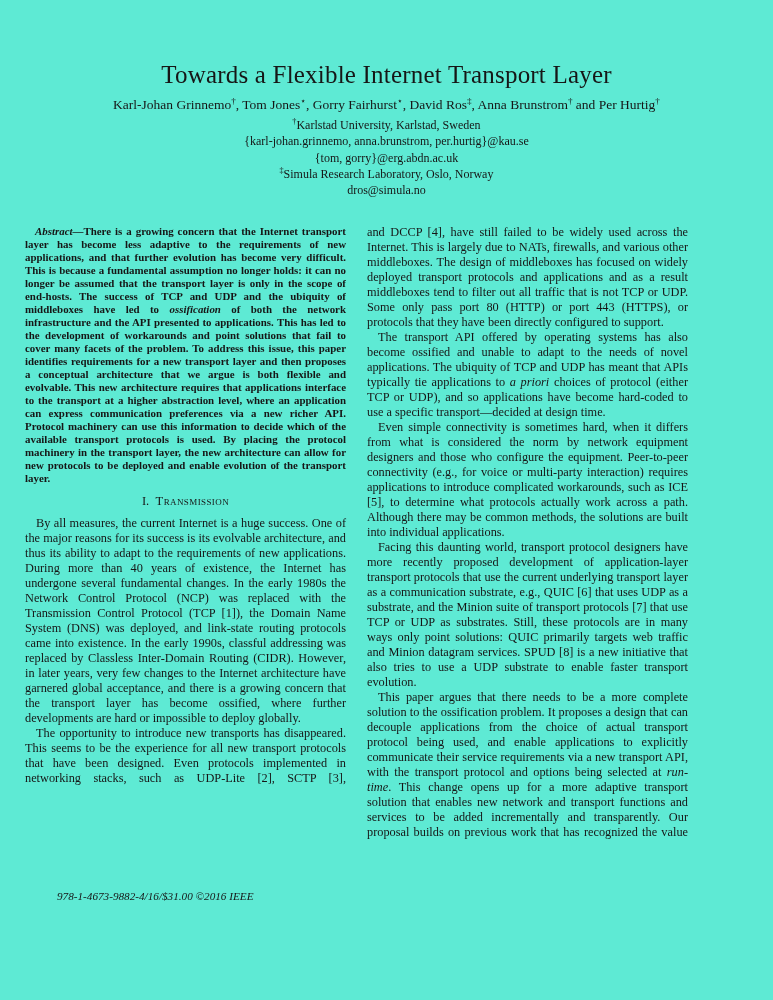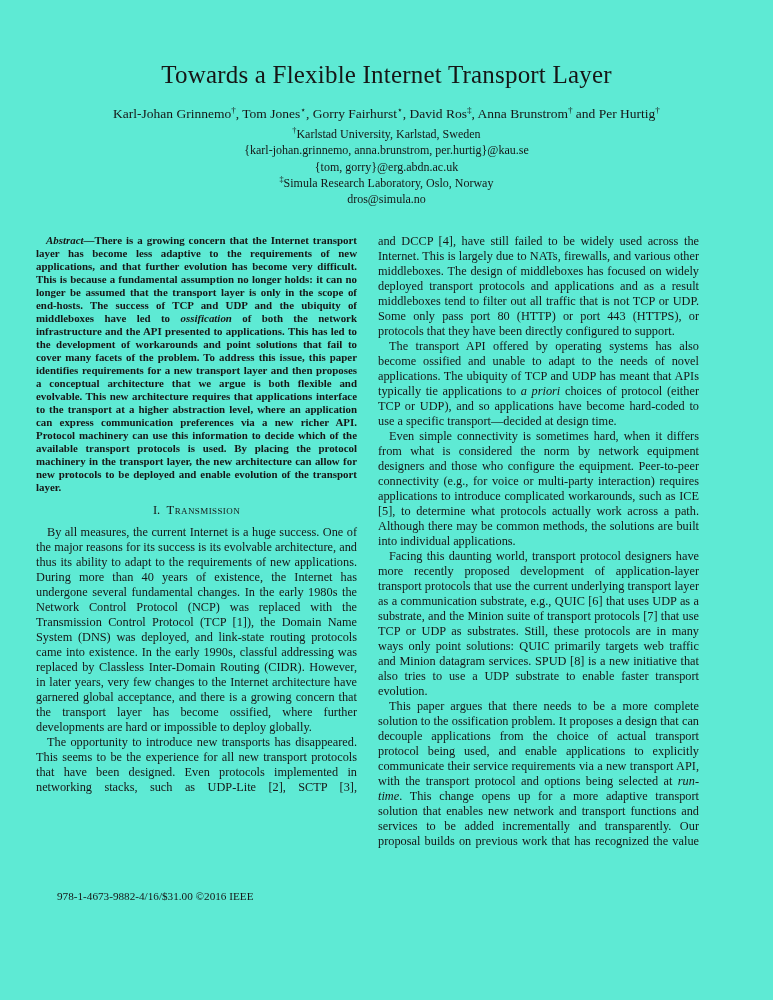--- a/index.html
+++ b/index.html
@@ -18,36 +18,35 @@
   }
   .title {
     padding-top:54px;
     text-align:center;
     font-size:25px;
     font-weight:normal;
     line-height:42px;
     letter-spacing:0.2px;
   }
   .authors {
-    margin-top:9px;
     text-align:center;
     font-size:13.5px;
     line-height:17px;
   }
   .affiliations {
     margin-top:4px;
     text-align:center;
     font-size:12px;
     line-height:16.3px;
   }
   sup { font-size:68%; vertical-align:super; line-height:0; }
   .columns {
     display:flex;
     gap:21px;
-    padding:0 36px;
+    padding:0 25px;
     margin-top:27px;
     text-align:justify;
   }
   .col { width:321px; }
   .abstract-par {
     font-weight:bold;
     font-size:10.9px;
     line-height:13px;
     text-indent:10px;
   }
@@ -64,20 +63,21 @@
     line-height:15px;
     text-indent:11px;
   }
   .no-indent { text-indent:0; }
   .cont-end { text-align-last:justify; }
   .it { font-style:italic; }
   .footer-note {
     position:absolute;
     left:57px; top:890px;
     font-size:11.2px;
+    font-style:italic;
   }
 </style>
 </head>
 <body>
 
 <div class="page">
 
   <h1 class="title">
     <span>Towards a Flexible Internet Transport Layer</span><br>
   </h1>

